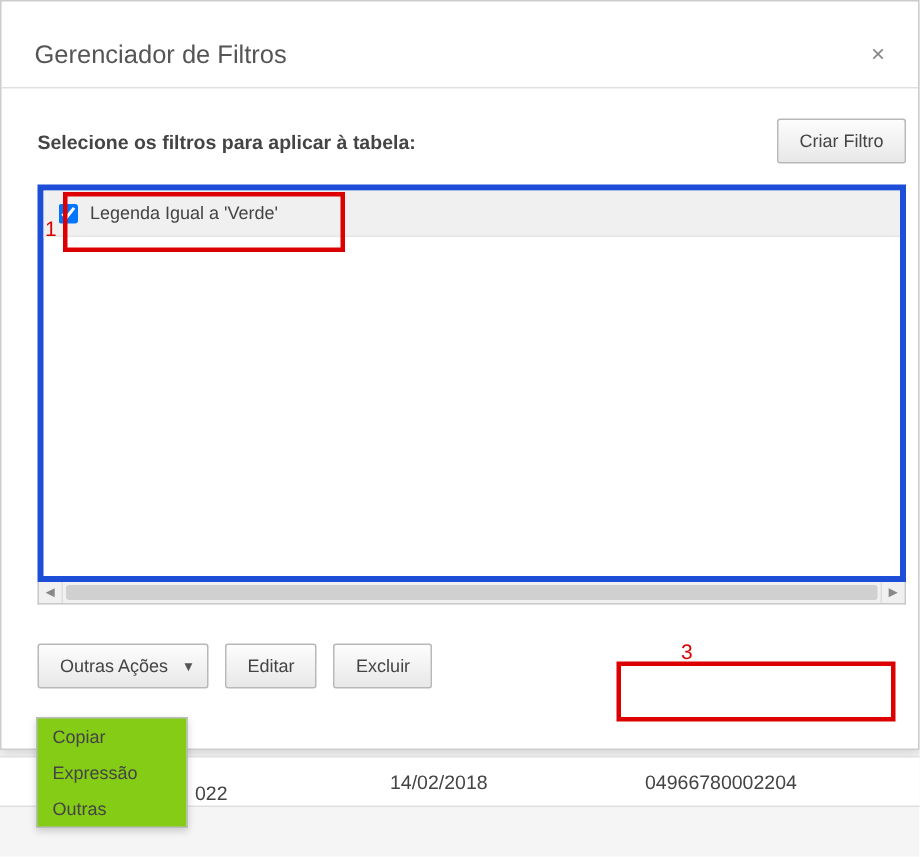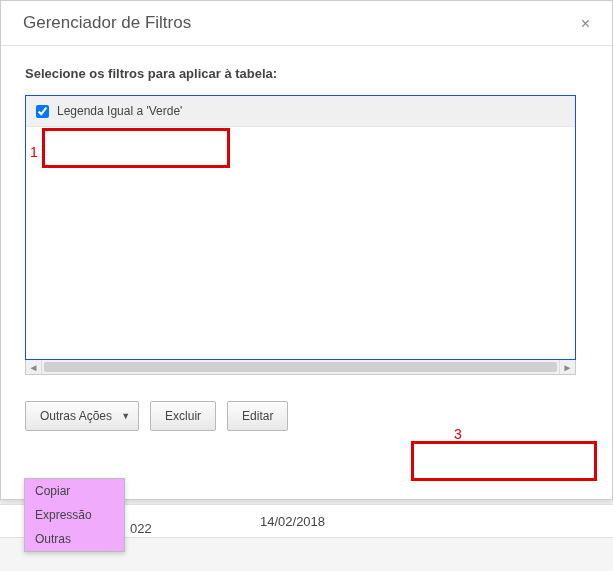--- a/index.html
+++ b/index.html
@@ -15,37 +15,37 @@
     .dialog {
       position: absolute;
       left: 0; right: 0; top: 0;
       background: #fff;
       border: 1px solid #ccc;
       box-shadow: 0 2px 8px rgba(0,0,0,0.15);
     }
     .dialog-header {
       display: flex;
       justify-content: space-between;
-      align-items: flex-start;
-      padding: 12px 16px 10px 22px;
+      align-items: center;
+      padding: 25px 16px 10px 22px;
       border-bottom: 1px solid #e0e0e0;
     }
     .dialog-title {
       font-size: 17px;
       color: #555;
       font-weight: 500;
     }
     .close-x {
       font-size: 16px;
       color: #888;
       cursor: pointer;
       padding: 2px 6px;
     }
     .dialog-body {
-      padding: 20px 36px 8px 24px;
+      padding: 20px 8px 8px 24px;
     }
     .instr-row {
       display: flex;
       justify-content: space-between;
       align-items: center;
       margin-bottom: 14px;
     }
     .instr-text {
       font-size: 13px;
       font-weight: bold;
@@ -55,21 +55,21 @@
       background: linear-gradient(#fdfdfd, #e8e8e8);
       border: 1px solid #b8b8b8;
       border-radius: 2px;
       font-size: 12px;
       color: #444;
       padding: 7px 14px;
       cursor: pointer;
       white-space: nowrap;
     }
     .filter-box {
-      border: 1px solid #1d4ed8;
+      border: 4px solid #1d4ed8;
       height: 265px;
       overflow: auto;
       position: relative;
       background: #fff;
     }
     .filter-row {
       display: flex;
       align-items: center;
       gap: 8px;
       padding: 8px 10px;
@@ -135,21 +135,21 @@
       border: 1px solid #177da3;
       color: #fff;
       font-weight: bold;
       padding: 9px 16px;
     }
     .dropdown-menu {
       position: absolute;
       left: 24px;
       top: 478px;
       width: 101px;
-      background: #f0abfc;
+      background: #84cc16;
       border: 1px solid #bcbcbc;
       box-shadow: 0 2px 5px rgba(0,0,0,0.18);
       z-index: 60;
       font-size: 12px;
     }
     .dropdown-menu .item {
       padding: 5px 10px;
       cursor: pointer;
       color: #444;
     }
@@ -172,50 +172,52 @@
     .bg-row .cell1 { width: 130px; margin-top: 14px; }
     .bg-row .cell2 { width: 170px; }
     .bg-row .cell3 { flex:1; }
   </style>
 </head>
 <body>
 
 <div class="bg-row">
   <div class="cell1">022</div>
   <div class="cell2">14/02/2018</div>
+  <div class="cell3">04966780002204</div>
 </div>
 
 <div class="dialog" style="height:500px;">
   <div class="dialog-header">
     <div class="dialog-title">Gerenciador de Filtros</div>
     <div class="close-x">×</div>
   </div>
   <div class="dialog-body">
     <div class="instr-row">
       <div class="instr-text">Selecione os filtros para aplicar à tabela:</div>
+      <button class="btn">Criar Filtro</button>
     </div>
     <div class="filter-box">
       <label class="filter-row">
         <input type="checkbox" checked="" style="">
         <span>Legenda Igual a 'Verde'</span>
       </label>
     </div>
     <div class="hscroll">
       <div class="arrow left">◄</div>
       <div class="thumb"></div>
       <div class="arrow right">►</div>
     </div>
   </div>
   <div class="footer-bar">
     <button class="btn btn-dropdown">
       <span>Outras Ações</span>
       <span class="caret">▼</span>
     </button>
+    <button class="btn">Editar</button>
     <button class="btn">Excluir</button>
-    <button class="btn">Editar</button>
     <div class="spacer"></div>
   </div>
 </div>
 
 <div class="dropdown-menu">
   <div class="item">Copiar</div>
   <div class="item">Expressão</div>
   <div class="item">Outras</div>
 </div>
 

